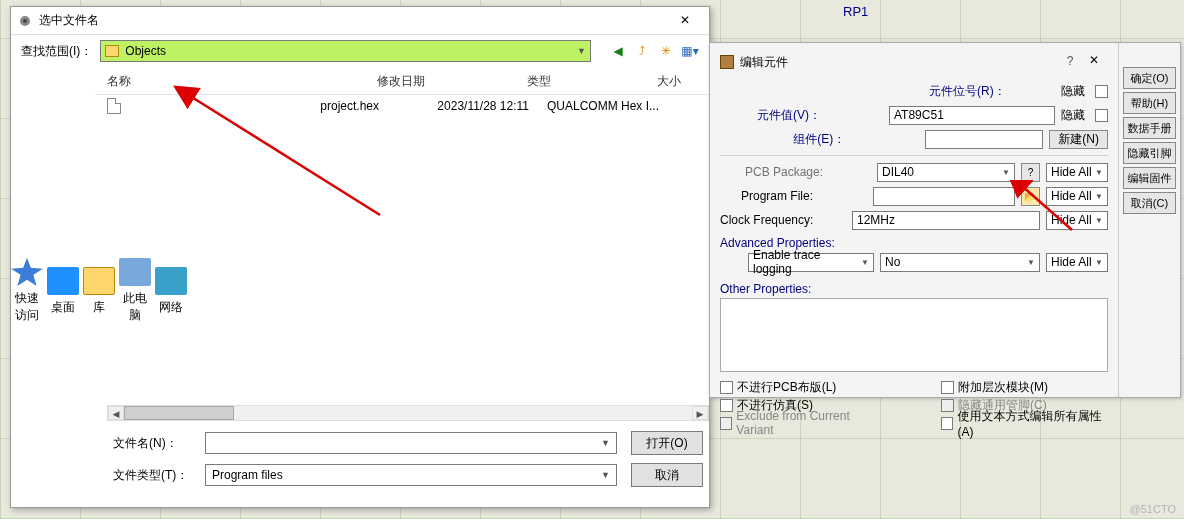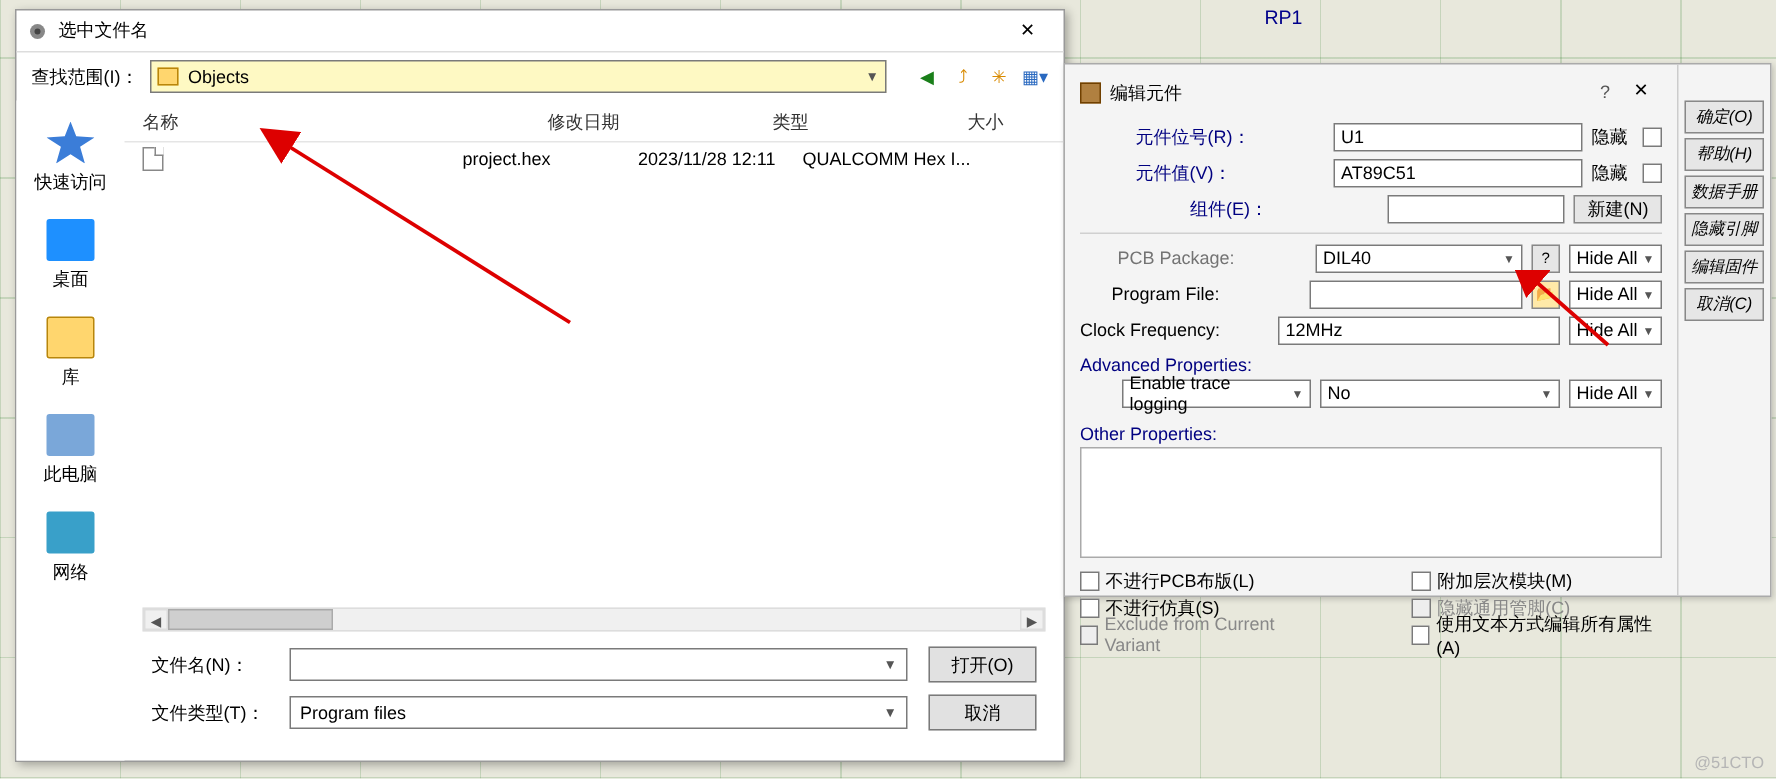--- a/index.html
+++ b/index.html
@@ -13,28 +13,28 @@
 }
 
 
 .file-dialog { position: absolute; left: 10px; top: 6px; width: 700px; height: 502px; background: #fff; border: 1px solid #999; box-shadow: 2px 2px 6px rgba(0,0,0,0.3); display: flex; flex-direction: column; }
 .titlebar { height: 28px; display: flex; align-items: center; padding: 0 6px; border-bottom: 1px solid #ddd; }
 .titlebar .icon { width: 16px; height: 16px; margin-right: 6px; }
 .titlebar .title { flex: 1; }
 .titlebar .x { width: 36px; height: 22px; text-align: center; line-height: 20px; cursor: pointer; }
 
 .lookup-row { height: 32px; display: flex; align-items: center; padding: 4px 10px; gap: 8px; }
-.lookup-row .combo { flex: 1; height: 22px; border: 1px solid #7a7a7a; display: flex; align-items: center; padding: 0 4px; background: #fef9c3; }
+.lookup-row .combo { flex: 1; height: 22px; border: 1px solid #7a7a7a; display: flex; align-items: center; padding: 0 4px; background: #bef264; }
 .lookup-row .combo .folder-icon-sm { width: 14px; height: 12px; background: #ffd66e; border: 1px solid #b8860b; margin-right: 6px; }
 .lookup-row .combo .dd { margin-left: auto; font-size: 9px; color: #555; }
 .tb-icons { display: flex; gap: 6px; margin-left: 10px; }
 .tb-icons span { width: 18px; height: 18px; display: inline-flex; align-items: center; justify-content: center; font-size: 12px; }
 
 .body-row { flex: 1; display: flex; }
-.places { width: 84px; background: #fff; border-right: 0; padding-top: 8px; display: flex; flex-direction: column; align-items: center; gap: 4px; }
+.places { width: 84px; background: #fff; border-right: 0; padding-top: 8px; display: flex; flex-direction: row; align-items: center; gap: 4px; }
 .place { width: 72px; text-align: center; padding: 6px 0; font-size: 11px; cursor: pointer; }
 .place .pic { width: 32px; height: 28px; margin: 0 auto 4px; border-radius: 2px; }
 .p-star { background: #3b7dd8; clip-path: polygon(50% 0, 62% 35%, 100% 38%, 70% 60%, 80% 100%, 50% 78%, 20% 100%, 30% 60%, 0 38%, 38% 35%); }
 .p-desk { background: #1e90ff; }
 .p-lib { background: #ffd66e; border: 1px solid #b8860b; }
 .p-pc  { background: #7aa7d9; }
 .p-net { background: #39a0c9; }
 
 .file-area { flex: 1; display: flex; flex-direction: column; border: 0; }
 .cols { display: flex; padding: 6px 12px 4px; color: #333; border-bottom: 1px solid #e5e5e5; }
@@ -79,21 +79,21 @@
 .inp { height: 19px; border: 1px solid #7a7a7a; background: #fff; padding: 0 4px; display: flex; align-items: center; overflow: hidden; white-space: nowrap; }
 .sel { height: 19px; border: 1px solid #7a7a7a; background: #fff; padding: 0 4px; display: flex; align-items: center; }
 .sel .dd { margin-left: auto; font-size: 8px; color: #555; }
 .cb { width: 13px; height: 13px; border: 1px solid #7a7a7a; background: #fff; display: inline-block; }
 .btn-sm { height: 19px; border: 1px solid #888; background: #e6e6e6; padding: 0 8px; display: inline-flex; align-items: center; cursor: pointer; }
 .ic-btn { width: 19px; height: 19px; border: 1px solid #888; background: #e6e6e6; display: inline-flex; align-items: center; justify-content: center; font-size: 10px; cursor: pointer; }
 
 .sep { height: 1px; background: #d0d0d0; margin: 4px 0; }
 
 .pd-right { width: 64px; border-left: 1px solid #ccc; padding: 24px 4px 4px; display: flex; flex-direction: column; gap: 3px; }
-.rbtn { height: 22px; border: 1px solid #888; background: #e6e6e6; text-align: center; line-height: 20px; font-size: 11px; cursor: pointer; font-style: italic; }
+.rbtn { height: 22px; border: 1px solid #888; background: #e6e6e6; text-align: center; line-height: 20px; font-size: 11px; cursor: pointer; }
 
 
 .arrow2 { position: absolute; pointer-events: none; }
 
 .other-props-box { border: 1px solid #aaa; background: #fff; height: 74px; margin-top: 2px; }
 
 .cb-row { display: flex; align-items: center; gap: 4px; height: 18px; }
 .cb-group { display: flex; gap: 60px; margin-top: 6px; }
 
 .greyed { color: #888; }
@@ -200,23 +200,20 @@
   <div class="pd-body">
     <div class="pd-title">
       <span class="cic"></span>
       <span>编辑元件</span>
       <span class="help">?</span>
       <span class="x2">✕</span>
     </div>
 
     <div class="prow">
       <span class="lab">元件位号(R)：</span>
-      <div class="inp" style="width:166px">
-          <span>U1</span>
-        </div>
       <span style="width:28px">隐藏</span>
       <span class="cb"></span>
     </div>
     <div class="prow">
       <span class="lab">元件值(V)：</span>
       <div class="inp" style="width:166px">
           <span>AT89C51</span>
         </div>
       <span style="width:28px">隐藏</span>
       <span class="cb"></span>

